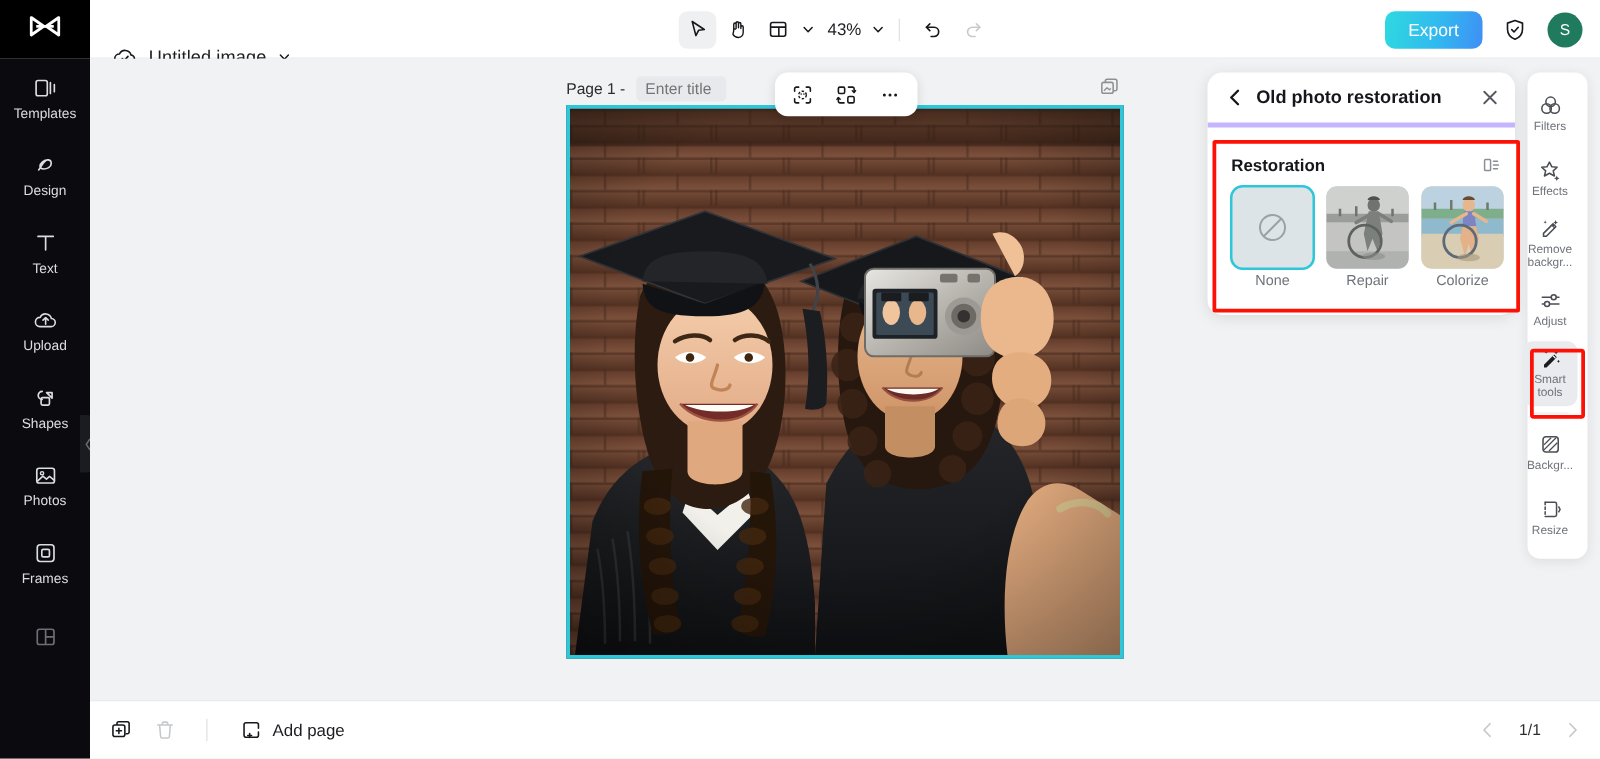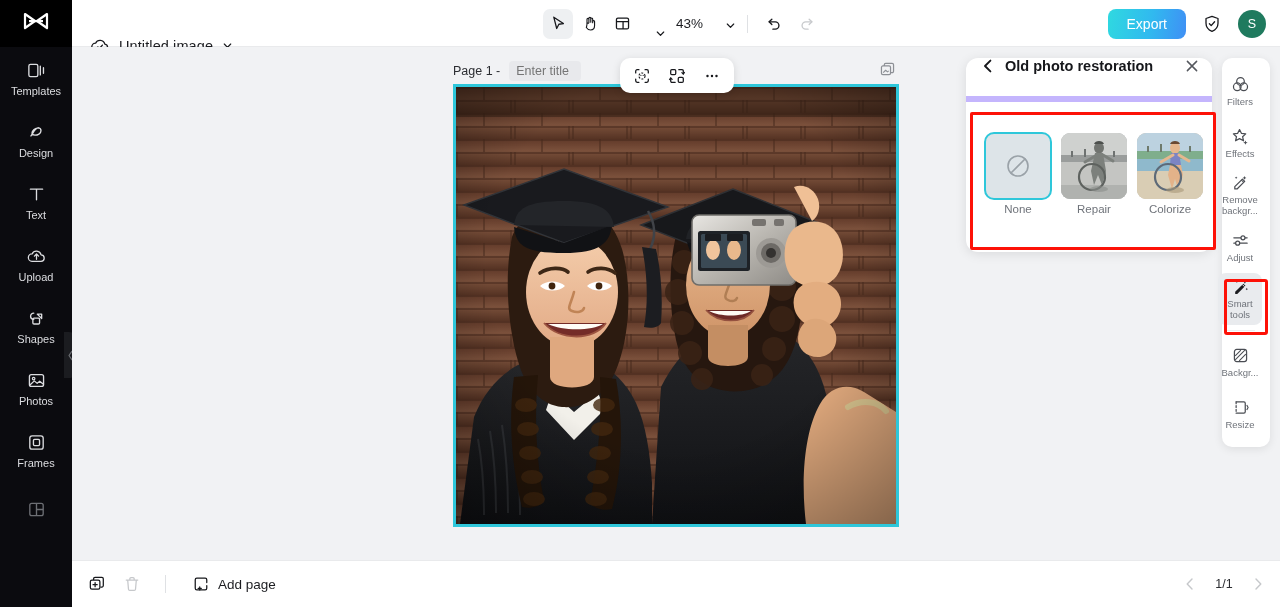--- a/index.html
+++ b/index.html
@@ -37,21 +37,21 @@
     position: absolute; left: 543px; top: 0; height: 47px;
     display: flex; align-items: center; gap: 2px;
   }
   .tbtn {
     width: 30px; height: 30px; border-radius: 7px;
     display: flex; align-items: center; justify-content: center;
     background: transparent; border: none; cursor: pointer;
   }
   .tbtn.active { background: #eef0f2; }
   .tbtn svg { display:block; }
-  .combo { display: flex; align-items: flex-end; gap: 18px; cursor: pointer; }
+  .combo { display: flex; align-items: center; gap: 4px; cursor: pointer; }
   .zoomval { font-size: 13.5px; color: #1c1d21; padding: 0 4px 0 8px; }
   .divider-v { width: 1px; height: 18px; background: #dfe1e4; margin: 0 9px; }
 
   .right-tools {
     position: absolute; right: 14px; top: 0; height: 47px;
     display: flex; align-items: center; gap: 14px;
   }
   .export-btn {
     height: 30px; padding: 0 19px; border: none; border-radius: 8px;
     background: linear-gradient(100deg, #2fd9e0 0%, #31b9ef 55%, #3f8ff5 100%);
@@ -127,22 +127,22 @@
 
   
   .rpanel {
     position: absolute; left: 966px; top: 58px;
     width: 246px; height: 194px;
     background: #ffffff; border-radius: 12px;
     box-shadow: 0 2px 12px rgba(0,0,0,.10);
     overflow: hidden;
   }
   .rpanel-head {
-    height: 44px; display: flex; 
-    padding: 0 12px 0 14px; border-bottom: 6px solid #c4b5fd;
+    height: 44px; display: flex; align-items: center;
+    padding: 0 12px 0 14px; border-bottom: 4px solid #c4b5fd;
   }
   .back-ic { width: 16px; height: 16px; cursor: pointer; display:block; }
   .rpanel-title {
     flex: 1; font-size: 14.5px; font-weight: bold; color: #16171b; padding-left: 9px;
   }
   .close-ic { width: 16px; height: 16px; cursor: pointer; display:block; }
 
   .restore-hl {
     position: absolute; left: 970px; top: 112px;
     width: 246px; height: 138px;
@@ -586,20 +586,27 @@
       </svg>
       <span class="rpanel-title">Old photo restoration</span>
       <svg class="close-ic" viewBox="0 0 16 16">
         <path d="M3.4 3.4l9.2 9.2M12.6 3.4l-9.2 9.2" fill="none" stroke="#55585e" stroke-width="1.5" stroke-linecap="round"></path>
       </svg>
     </div>
   </div>
 
   <div class="restore-hl">
     <div class="restore-inner">
+      <div class="restore-row">
+        <span class="restore-label">Restoration</span>
+        <svg width="16" height="16" viewBox="0 0 18 18">
+          <rect x="3" y="4" width="5.4" height="10" rx="1" fill="none" stroke="#8b8e94" stroke-width="1.35"></rect>
+          <path d="M11 5.6h3.6M11 9h4.4M11 12.4h3.6" stroke="#8b8e94" stroke-width="1.35" stroke-linecap="round"></path>
+        </svg>
+      </div>
 
       <div class="thumbs">
 
         <div class="thumb-col">
           <div class="thumb sel">
             <svg class="none-glyph" width="28" height="28" viewBox="0 0 28 28">
               <circle cx="14" cy="14" r="10" fill="none" stroke="#9aa2a8" stroke-width="1.6"></circle>
               <path d="M7 21L21 7" stroke="#9aa2a8" stroke-width="1.6" stroke-linecap="round"></path>
             </svg>
           </div>

